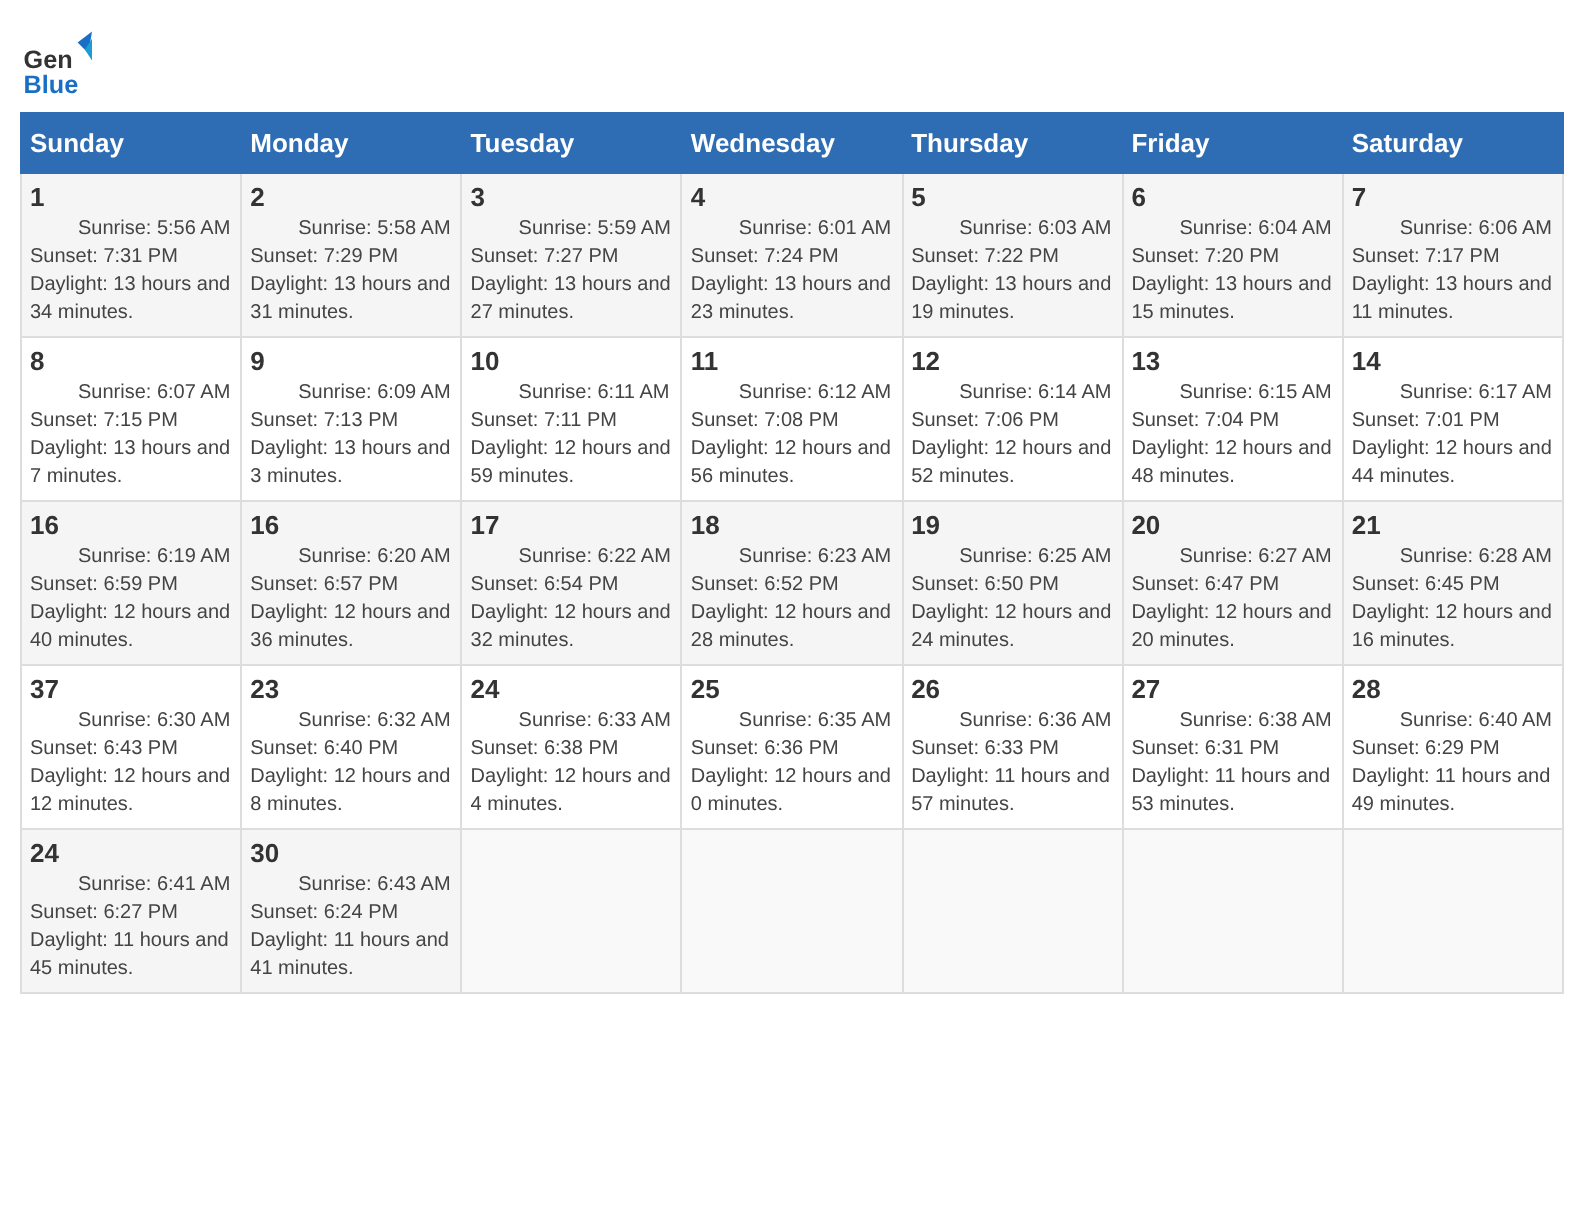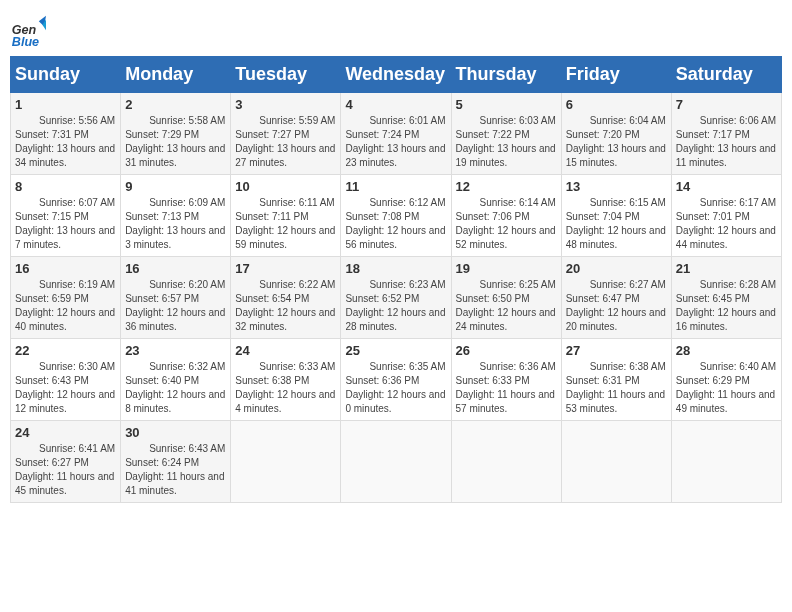--- a/index.html
+++ b/index.html
@@ -13,21 +13,20 @@
     .header {
       display: flex;
       align-items: flex-start;
       justify-content: space-between;
       margin-bottom: 6px;
     }
     .logo {
       display: flex;
       align-items: center;
       margin-top: 4px;
-      font-style: italic;
     }
     .logo-icon {
       width: 36px;
       height: 36px;
       margin-right: 4px;
     }
     .title-area {
       text-align: right;
     }
     .main-title {
@@ -44,21 +43,21 @@
       border-collapse: collapse;
       font-size: 11px;
     }
     thead tr {
       background-color: #2e6db4;
       color: #fff;
     }
     thead th {
       padding: 7px 4px;
       text-align: left;
-      font-size: 18px;
+      font-size: 13px;
       font-weight: bold;
       border: 1px solid #2e6db4;
       width: calc(100% / 7);
     }
     tbody tr {
       border-bottom: 1px solid #ccc;
     }
     tbody tr:nth-child(odd) {
       background-color: #f5f5f5;
     }
@@ -209,21 +208,21 @@
         <span class="day-num">20</span>
         <span class="day-info">Sunrise: 6:27 AM<br>Sunset: 6:47 PM<br>Daylight: 12 hours and 20 minutes.</span>
       </td>
         <td>
         <span class="day-num">21</span>
         <span class="day-info">Sunrise: 6:28 AM<br>Sunset: 6:45 PM<br>Daylight: 12 hours and 16 minutes.</span>
       </td>
       </tr>
       <tr>
         <td>
-        <span class="day-num">22</span>
+        <span class="day-num">37</span>
         <span class="day-info">Sunrise: 6:30 AM<br>Sunset: 6:43 PM<br>Daylight: 12 hours and 12 minutes.</span>
       </td>
         <td>
         <span class="day-num">23</span>
         <span class="day-info">Sunrise: 6:32 AM<br>Sunset: 6:40 PM<br>Daylight: 12 hours and 8 minutes.</span>
       </td>
         <td>
         <span class="day-num">24</span>
         <span class="day-info">Sunrise: 6:33 AM<br>Sunset: 6:38 PM<br>Daylight: 12 hours and 4 minutes.</span>
       </td>

